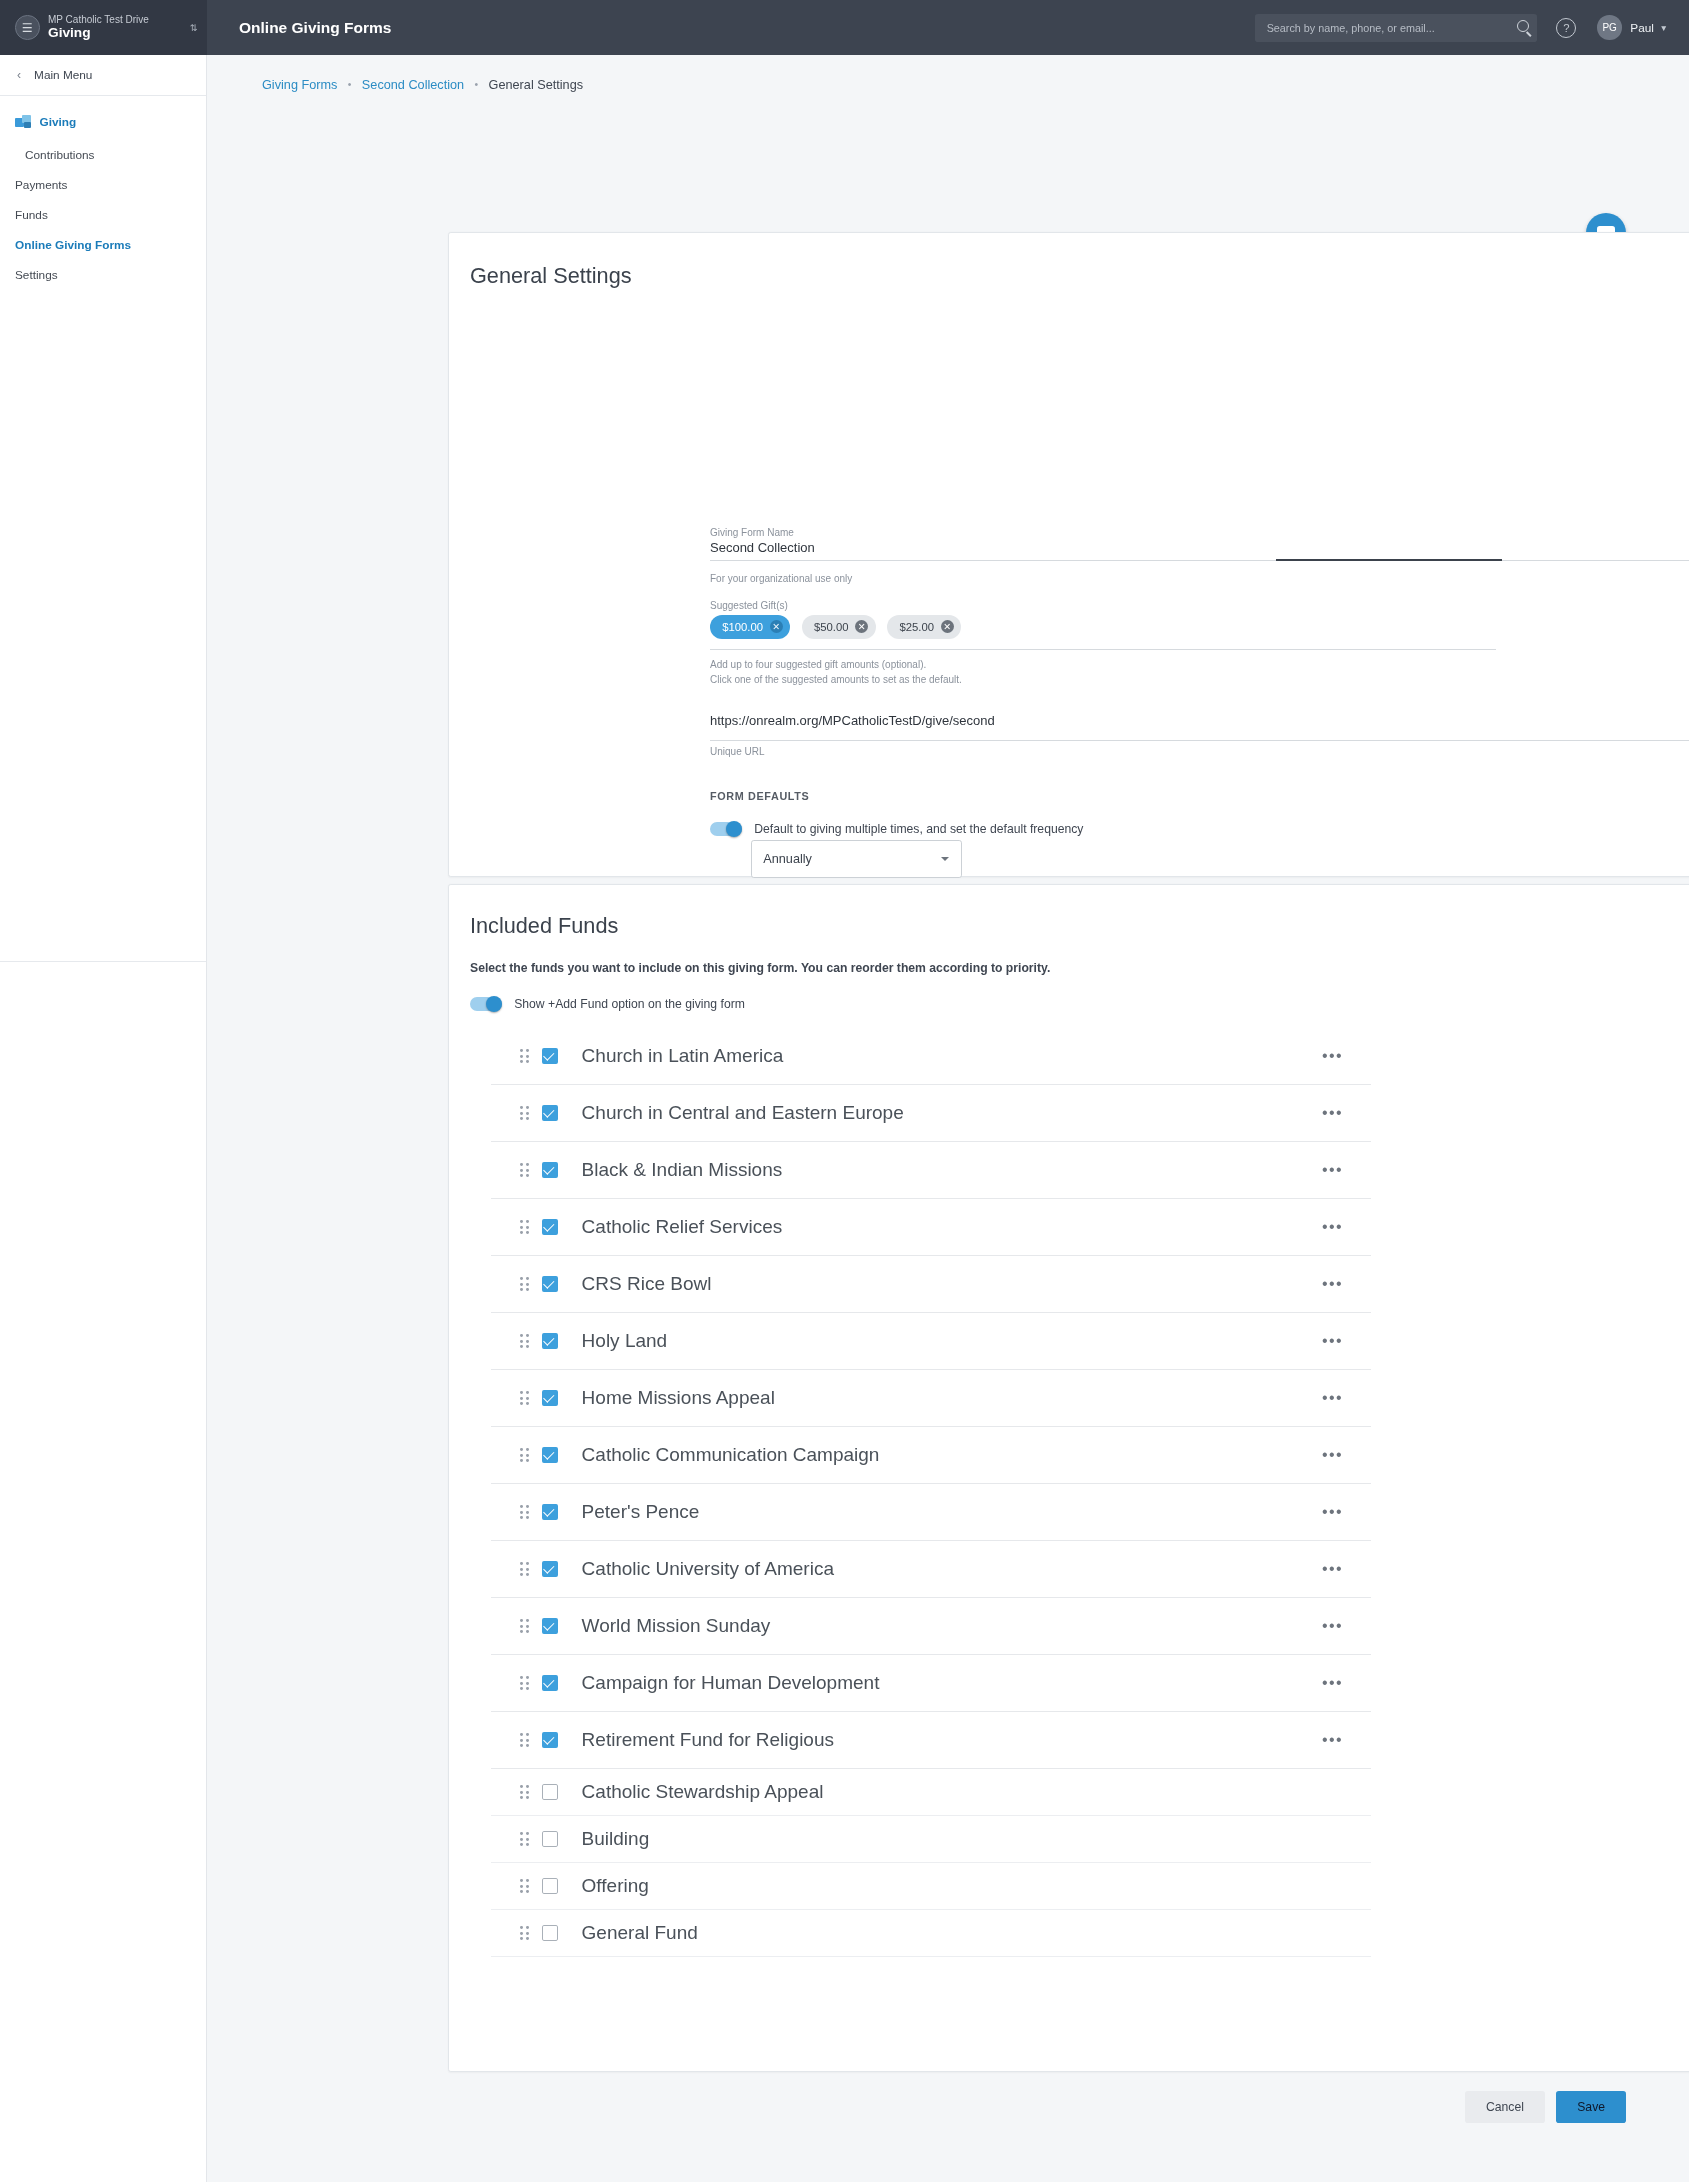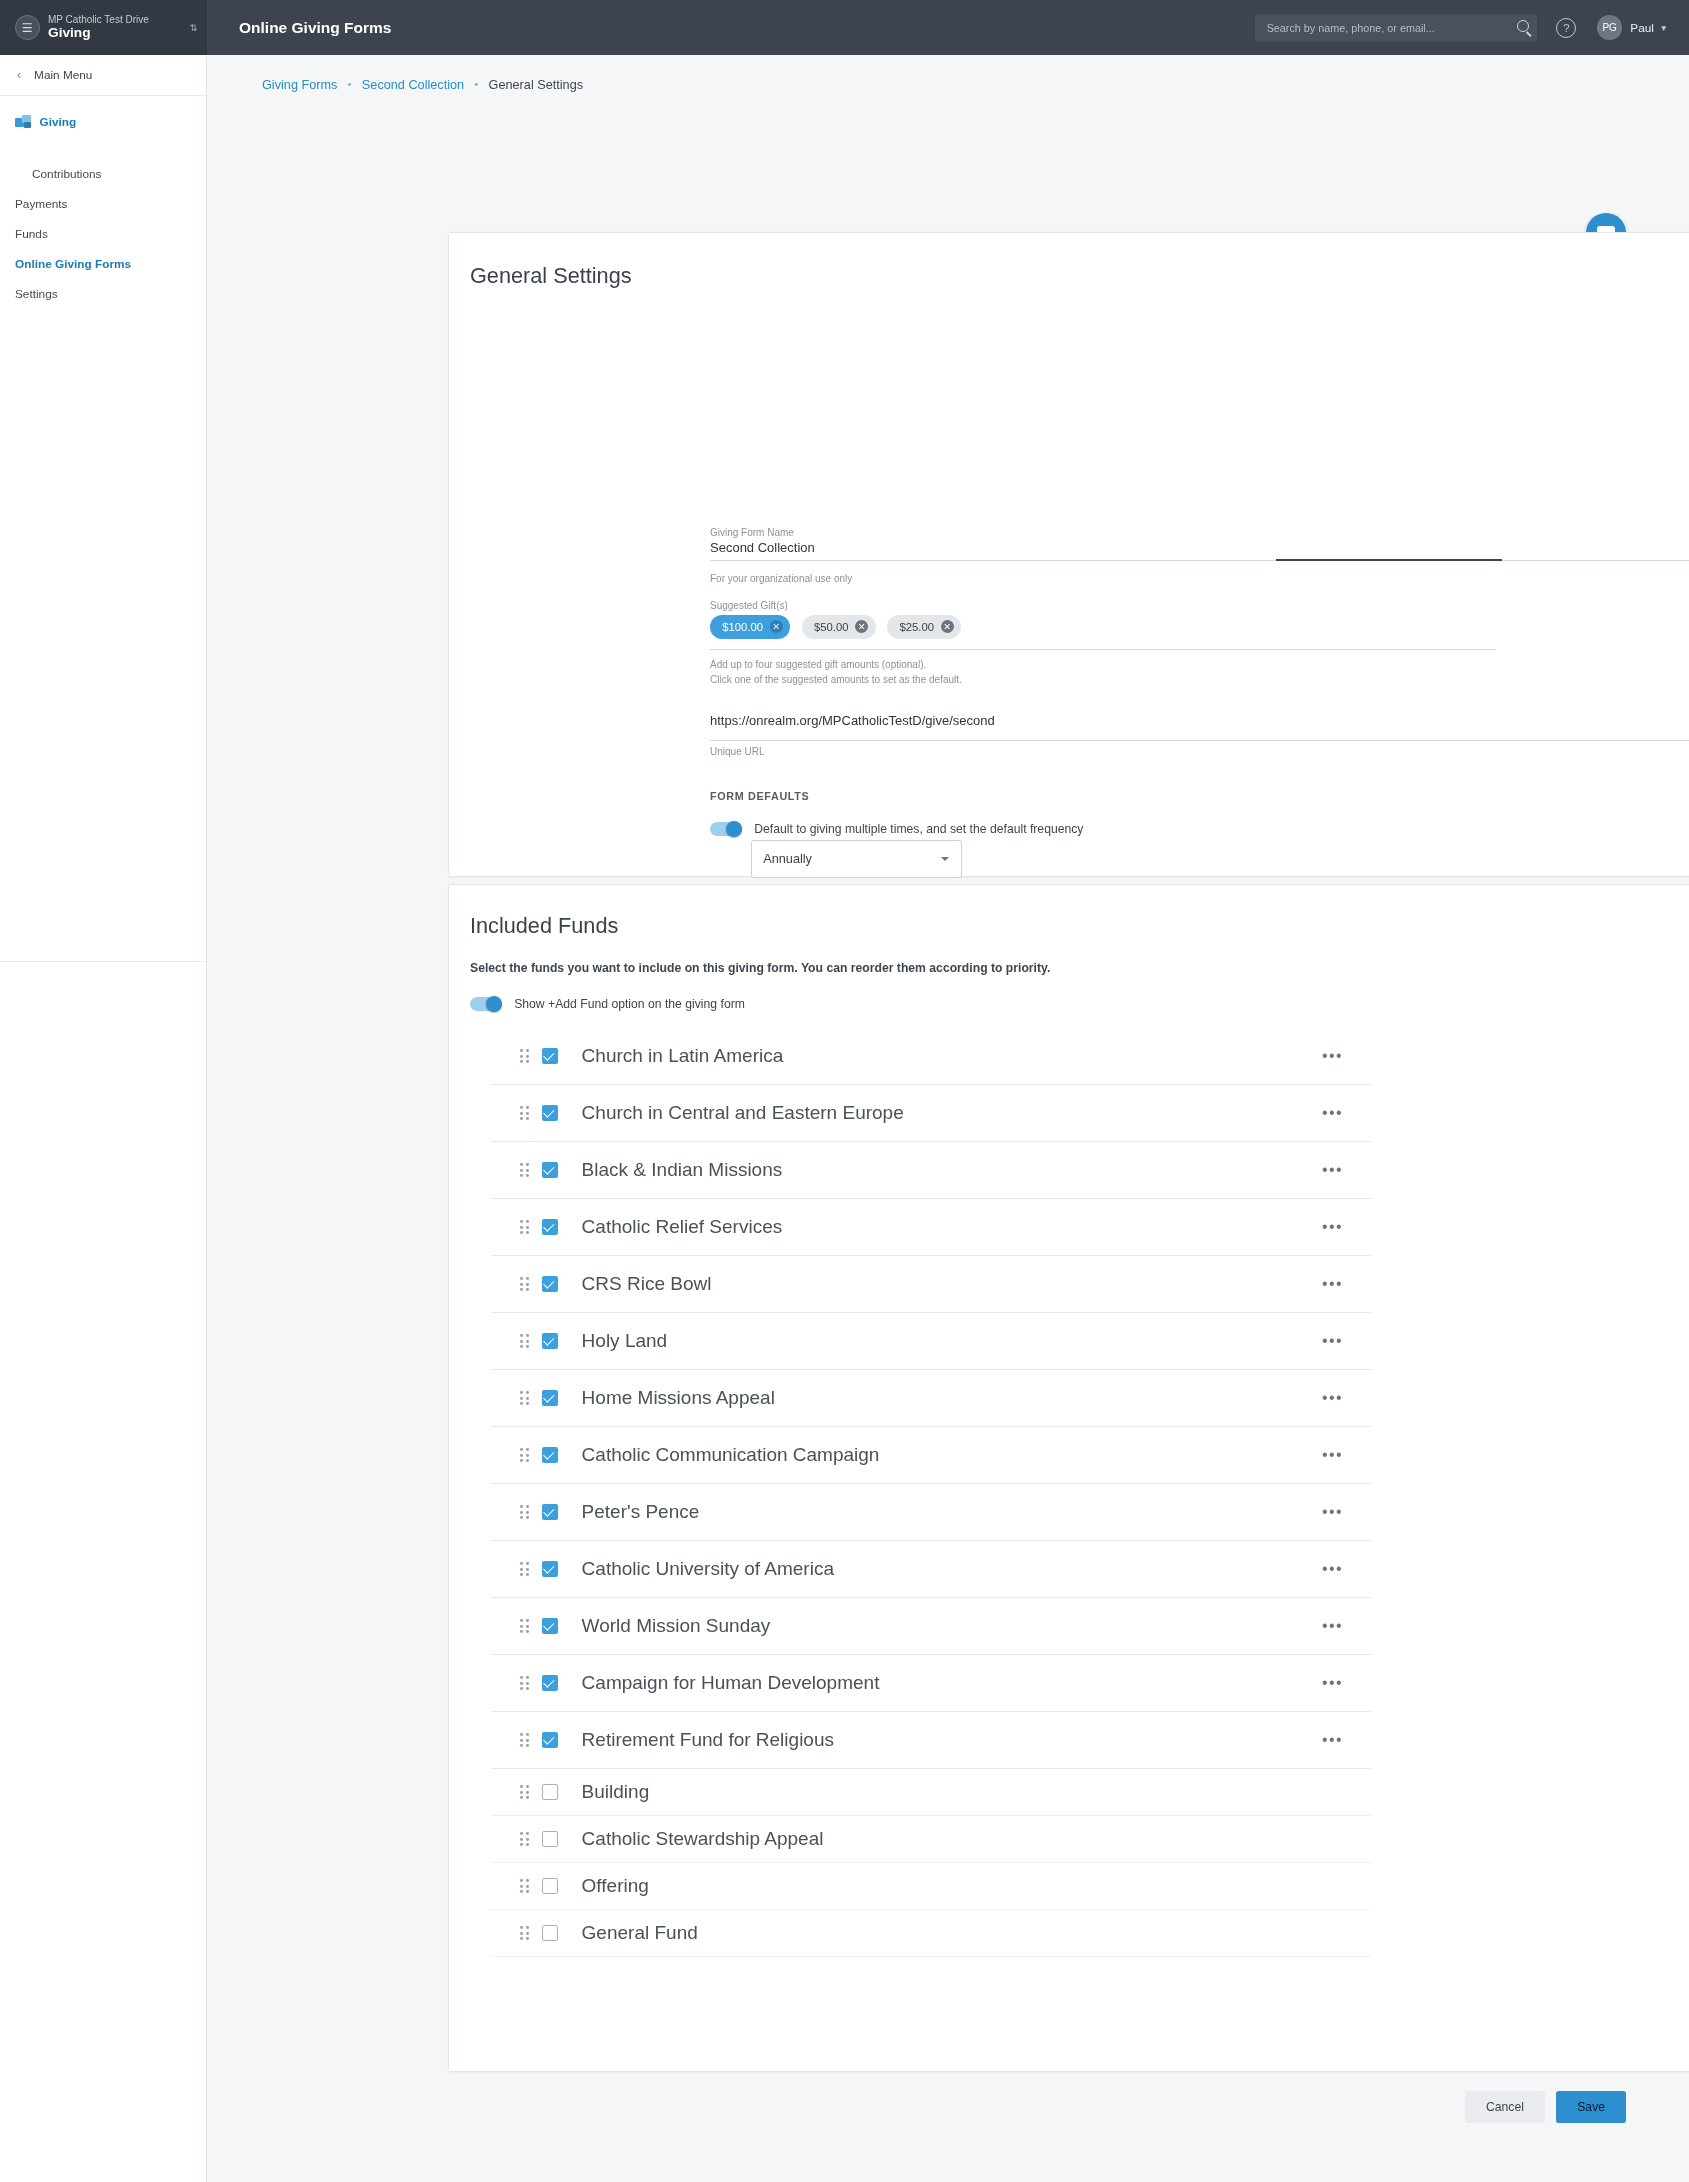--- a/index.html
+++ b/index.html
@@ -272,21 +272,21 @@
       </div>
 
       <div class="nav-item header" style="margin-top:11.3px;">
         <span class="nav-glyph">
             <i></i>
             <i></i>
             <i></i>
           </span>
         <span>Giving</span>
       </div>
-      <div class="nav-item" style="padding-left:32px;margin-top:22px;">
+      <div class="nav-item" style="padding-left:25px;margin-top:3px;">
         <span>Contributions</span>
       </div>
       <div class="nav-item" style="padding-left:15px;">
         <span>Payments</span>
       </div>
       <div class="nav-item" style="">
         <span>Funds</span>
       </div>
       <div class="nav-item active" style="padding-left:15px;">
         <span>Online Giving Forms</span>
@@ -595,34 +595,34 @@
         <div class="fund-row" style="height:47px;">
           <span class="grip">
               <span></span>
               <span></span>
               <span></span>
               <span></span>
               <span></span>
               <span></span>
             </span>
           <span class="cb off"></span>
+          <span class="fund-name">Catholic Stewardship Appeal</span>
+        </div>
+
+        <div class="fund-row" style="height:47px;">
+          <span class="grip">
+              <span></span>
+              <span></span>
+              <span></span>
+              <span></span>
+              <span></span>
+              <span></span>
+            </span>
+          <span class="cb off"></span>
           <span class="fund-name">Building</span>
-        </div>
-
-        <div class="fund-row" style="height:47px;">
-          <span class="grip">
-              <span></span>
-              <span></span>
-              <span></span>
-              <span></span>
-              <span></span>
-              <span></span>
-            </span>
-          <span class="cb off"></span>
-          <span class="fund-name">Catholic Stewardship Appeal</span>
         </div>
 
         <div class="fund-row" style="height:47px;">
           <span class="grip">
               <span></span>
               <span></span>
               <span></span>
               <span></span>
               <span></span>
               <span></span>

